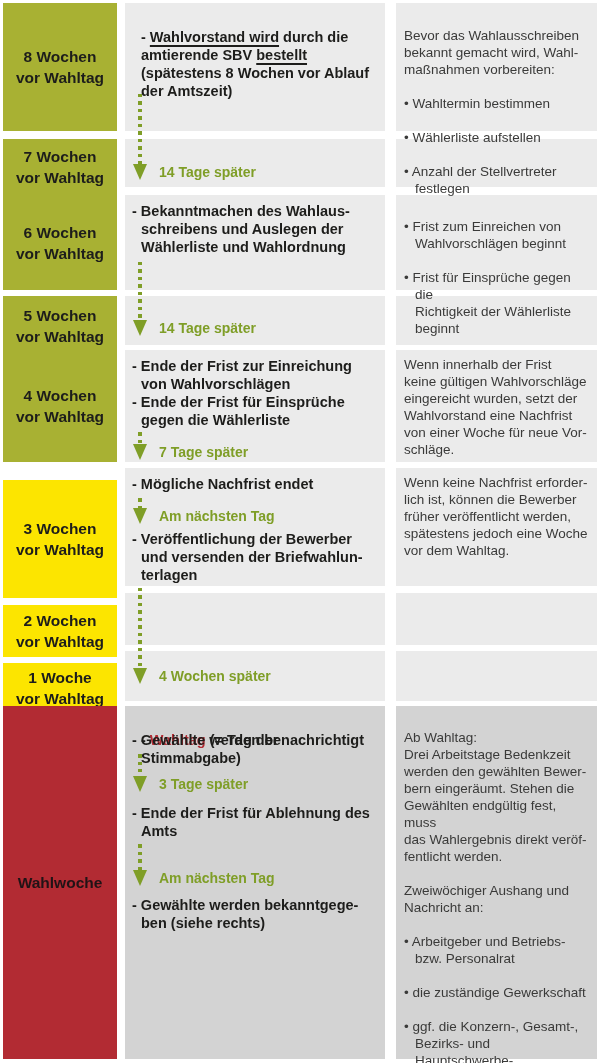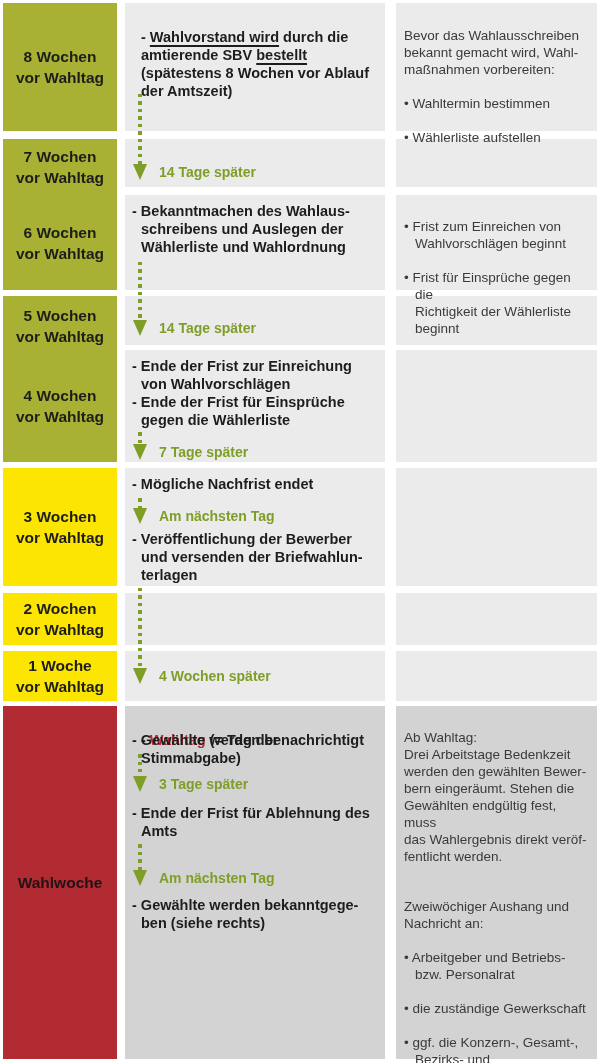--- a/index.html
+++ b/index.html
@@ -8,33 +8,33 @@
     --green:#7f9e27; --text-dark:#1d1d1b; --note-text:#3a3a39;
   }
   html,body{margin:0;padding:0;background:#fff;}
   #canvas{position:relative;width:600px;height:1063px;background:#fff;overflow:hidden;
           font-family:"Liberation Sans",sans-serif;}
   .cell{position:absolute;box-sizing:border-box;}
   .lcell{left:3px;width:114px;display:flex;align-items:center;justify-content:center;
          text-align:center;font-weight:bold;font-size:15.5px;line-height:21px;
          white-space:pre-line;color:var(--text-dark);}
   .olive{background:var(--olive);}
-  .yellow{background:var(--yellow);}
+  .yellow{background:var(--yellow);margin-top:12px;}
   .redbg{background:var(--red);}
   .redbg.lcell{color:#201316;}
   .mcell{left:125px;width:260px;background:var(--cell-gray);}
   .rcell{left:396px;width:201px;background:var(--cell-gray);}
   .darkcell{background:var(--cell-gray-dark);}
   .mtext{position:absolute;left:132px;width:248px;font-weight:bold;font-size:14.5px;
          line-height:18px;white-space:pre-line;color:var(--text-dark);
          padding-left:9px;text-indent:-9px;box-sizing:border-box;}
   .rtext{position:absolute;left:404px;width:188px;font-size:13.5px;line-height:17px;
          white-space:pre-line;color:var(--note-text);box-sizing:border-box;}
   .bullet{padding-left:11px;text-indent:-11px;}
-  .gap{margin-top:16px;}
+  .gap{}
   .aline{position:absolute;left:138px;width:4px;
          background:repeating-linear-gradient(to bottom,var(--green) 0 3.5px,transparent 3.5px 7.5px);}
   .ahead{position:absolute;left:133px;width:0;height:0;
          border-left:7px solid transparent;border-right:7px solid transparent;
          border-top:16px solid var(--green);}
   .alabel{position:absolute;left:159px;font-weight:bold;font-size:14px;line-height:16px;
           color:var(--green);white-space:nowrap;}
   .u{text-decoration:underline;text-underline-offset:2.5px;text-decoration-thickness:1.5px;}
   .red-word{color:var(--red);text-align:center;}
 </style>
@@ -110,31 +110,44 @@
 ben (siehe rechts)</div>
   <div class="mtext" style="top:804px">- Ende der Frist für Ablehnung des
 Amts</div>
 
   <div class="rtext" style="top:10px">
     <div>Bevor das Wahlausschreiben
 bekannt gemacht wird, Wahl-
 maßnahmen vorbereiten:</div>
     <div class="bullet">• Wahltermin bestimmen</div>
     <div class="bullet">• Wählerliste aufstellen</div>
+    <div class="bullet">• Anzahl der Stellvertreter
+festlegen</div>
   </div>
 
   <div class="rtext" style="top:201px">
     <div class="bullet">• Frist zum Einreichen von
 Wahlvorschlägen beginnt</div>
     <div class="bullet">• Frist für Einsprüche gegen die
 Richtigkeit der Wählerliste
 beginnt</div>
   </div>
 
+  <div class="rtext" style="top:356px">Wenn innerhalb der Frist
+keine gültigen Wahlvorschläge
+eingereicht wurden, setzt der
+Wahlvorstand eine Nachfrist
+von einer Woche für neue Vor-
+schläge.</div>
 
+  <div class="rtext" style="top:474px">Wenn keine Nachfrist erforder-
+lich ist, können die Bewerber
+früher veröffentlicht werden,
+spätestens jedoch eine Woche
+vor dem Wahltag.</div>
 
   <div class="rtext" style="top:712px">
     <div>Ab Wahltag:
 Drei Arbeitstage Bedenkzeit
 werden den gewählten Bewer-
 bern eingeräumt. Stehen die
 Gewählten endgültig fest, muss
 das Wahlergebnis direkt veröf-
 fentlicht werden.</div>
     <div class="gap">Zweiwöchiger Aushang und

